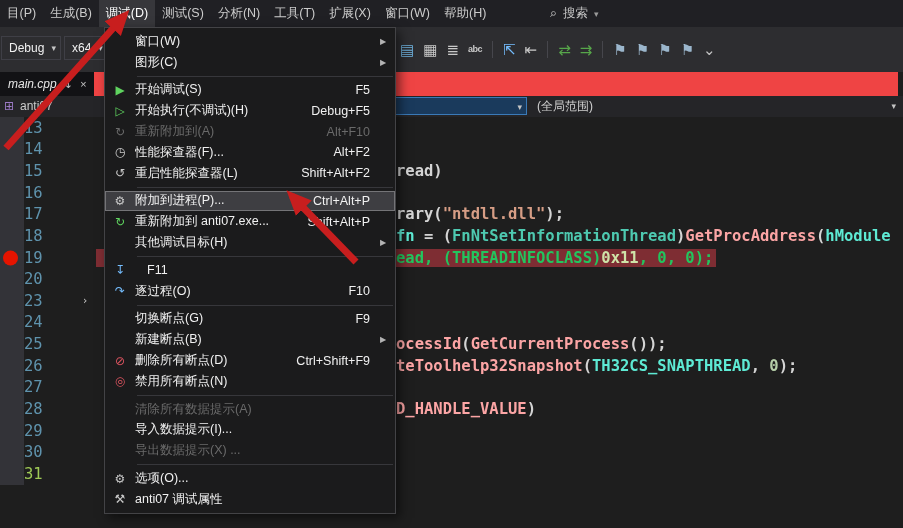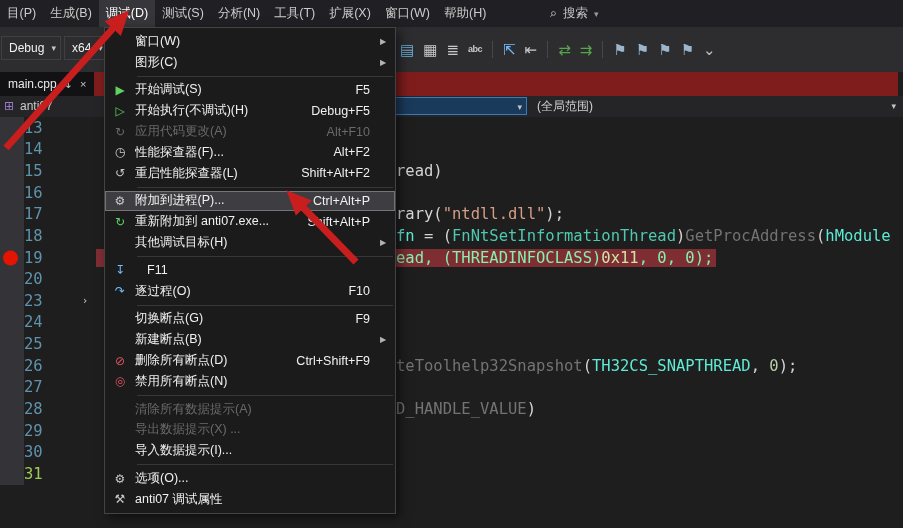--- a/index.html
+++ b/index.html
@@ -23,21 +23,21 @@
          background:#2d2d30;border:1px solid #3f3f46;color:#f1f1f1;font-size:12px;box-sizing:border-box;}
   .combo .chev{font-size:9px;color:#c5c5c5;}
   .combo.cfg{left:1px;width:60px;}
   .combo.plat{left:64px;width:72px;}
   .tb-icons{position:absolute;left:400px;top:9px;height:26px;display:flex;align-items:center;gap:9px;}
   .tb-ico{font-size:15px;line-height:1;cursor:default;}
   .tb-ico.txt{font-size:9px;font-weight:bold;letter-spacing:-0.5px;}
   .tb-sep{width:0;height:17px;border-left:1px solid #46464c;margin:0 1px;}
 
   
-  .tabbar{position:absolute;left:0;top:72px;right:5px;height:24px;background:#7f1d1d;z-index:10;}
+  .tabbar{position:absolute;left:0;top:72px;right:5px;height:24px;background:#ef4444;z-index:10;font-style:italic;}
   .tab{display:inline-flex;align-items:center;gap:7px;height:24px;padding:0 8px;background:#121215;color:#e8e8e8;font-size:12px;}
   .tab .tico{font-size:11px;color:#c5c5c5;}
 
   
   .navbar{position:absolute;left:0;top:96px;right:0;height:21px;background:#252528;z-index:10;font-size:12px;color:#cccccc;}
   .nav-proj-ico{position:absolute;left:4px;top:3px;color:#9d7bc8;font-size:12px;}
   .nav-proj{position:absolute;left:20px;top:3px;white-space:nowrap;}
   .member-combo{position:absolute;left:108px;top:1px;width:419px;height:18px;background:#1a3a5c;border:1px solid #3a7ab8;box-sizing:border-box;}
   .member-combo .chev{position:absolute;right:4px;top:4px;font-size:9px;color:#c5c5c5;}
   .scope-combo{position:absolute;left:537px;top:2px;color:#d0d0d0;}
@@ -45,26 +45,26 @@
 
   
   .editor{position:absolute;left:0;top:117px;right:0;bottom:0;background:#1e1e1e;
           font-family:"DejaVu Sans Mono","Liberation Mono",monospace;font-size:15.5px;}
   .ln-row{display:flex;height:21.63px;align-items:center;}
   .ln-margin{width:24px;height:100%;background:#333338;position:relative;flex:none;}
   .bp-dot{position:absolute;left:3px;top:50%;transform:translateY(-50%);width:15px;height:15px;border-radius:50%;background:#e51400;}
   .ln-num{width:50px;flex:none;text-align:left;color:#5f93ad;}
   .ln-num.green{color:#9fca56;}
   .ln-fold{width:22px;flex:none;text-align:center;color:#c8c8c8;font-size:11px;}
-  .ln-code{flex:1;white-space:pre;overflow:hidden;}
+  .ln-code{flex:1;white-space:pre;overflow:hidden;font-weight:bold;}
   .sp{display:inline-block;}
   .hl{background:#7e2d33;padding-right:3px;}
-  .s-def{color:#d4d4d4}.s-type{color:#4ec9b0}.s-func{color:#737373}.s-str{color:#d69d85}
+  .s-def{color:#d4d4d4}.s-type{color:#4ec9b0}.s-func{color:#fca5a5}.s-str{color:#d69d85}
   .s-num{color:#b5cea8}.s-var{color:#5eead4}
-  .s-hltext{color:#86efac}.s-hlnum{color:#cfe3a8}
+  .s-hltext{color:#22c55e}.s-hlnum{color:#cfe3a8}
 
   
   .menu{position:absolute;left:104px;top:27px;width:292px;background:#1b1b1c;border:1px solid #434346;
         box-shadow:4px 4px 10px rgba(0,0,0,.5);z-index:50;padding:3px 0;box-sizing:border-box;}
   .mi{display:flex;align-items:center;height:20.8px;font-size:12.5px;color:#f1f1f1;cursor:default;}
   .mi .ico{width:30px;flex:none;text-align:center;font-size:12px;line-height:1;}
   .mi .lbl{flex:1;white-space:nowrap;overflow:hidden;}
   .mi .sc{margin-left:12px;padding-right:10px;color:#f1f1f1;white-space:nowrap;}
   .mi .sub{width:15px;flex:none;color:#b4b4b4;font-size:8px;}
   .mi.disabled .lbl,.mi.disabled .sc{color:#6a6a6a;}
@@ -205,20 +205,21 @@
     <div class="ln-row">
       <div class="ln-margin"></div>
       <div class="ln-num">24</div>
       <div class="ln-fold"></div>
       <div class="ln-code"><span class="wrap"><span class="sp" style="width: 0px;"></span></span></div>
     </div>
     <div class="ln-row">
       <div class="ln-margin"></div>
       <div class="ln-num">25</div>
       <div class="ln-fold"></div>
+      <div class="ln-code"><span class="wrap"><span class="sp" style="width: 300px;"></span><span class="s-func">ocessId</span><span class="s-def">(</span><span class="s-func">GetCurrentProcess</span><span class="s-def">());</span></span></div>
     </div>
     <div class="ln-row">
       <div class="ln-margin"></div>
       <div class="ln-num">26</div>
       <div class="ln-fold"></div>
       <div class="ln-code"><span class="wrap"><span class="sp" style="width: 300px;"></span><span class="s-func">teToolhelp32Snapshot</span><span class="s-def">(</span><span class="s-var">TH32CS_SNAPTHREAD</span><span class="s-def">, </span><span class="s-num">0</span><span class="s-def">);</span></span></div>
     </div>
     <div class="ln-row">
       <div class="ln-margin"></div>
       <div class="ln-num">27</div>
@@ -271,21 +272,21 @@
       <span class="sub"></span>
     </div>
     <div class="mi">
       <span class="ico" style="color: rgb(95, 211, 95);">▷</span>
       <span class="lbl">开始执行(不调试)(H)</span>
       <span class="sc">Debug+F5</span>
       <span class="sub"></span>
     </div>
     <div class="mi disabled">
       <span class="ico" style="color: rgb(106, 106, 106);">↻</span>
-      <span class="lbl">应用代码更改(A)</span>
+      <span class="lbl">重新附加到(A)</span>
       <span class="sc">Alt+F10</span>
       <span class="sub"></span>
     </div>
     <div class="mi">
       <span class="ico" style="color: rgb(200, 200, 200);">◷</span>
       <span class="lbl">性能探查器(F)...</span>
       <span class="sc">Alt+F2</span>
       <span class="sub"></span>
     </div>
     <div class="mi">
@@ -350,29 +351,29 @@
       <span class="sc"></span>
       <span class="sub"></span>
     </div>
     <div class="msep"></div>
     <div class="mi disabled">
       <span class="ico"></span>
       <span class="lbl">清除所有数据提示(A)</span>
       <span class="sc"></span>
       <span class="sub"></span>
     </div>
+    <div class="mi">
+      <span class="ico"></span>
+      <span class="lbl">导入数据提示(I)...</span>
+      <span class="sc"></span>
+      <span class="sub"></span>
+    </div>
     <div class="mi disabled">
       <span class="ico"></span>
       <span class="lbl">导出数据提示(X) ...</span>
-      <span class="sc"></span>
-      <span class="sub"></span>
-    </div>
-    <div class="mi">
-      <span class="ico"></span>
-      <span class="lbl">导入数据提示(I)...</span>
       <span class="sc"></span>
       <span class="sub"></span>
     </div>
     <div class="msep"></div>
     <div class="mi">
       <span class="ico" style="color: rgb(200, 200, 200);">⚙</span>
       <span class="lbl">选项(O)...</span>
       <span class="sc"></span>
       <span class="sub"></span>
     </div>

